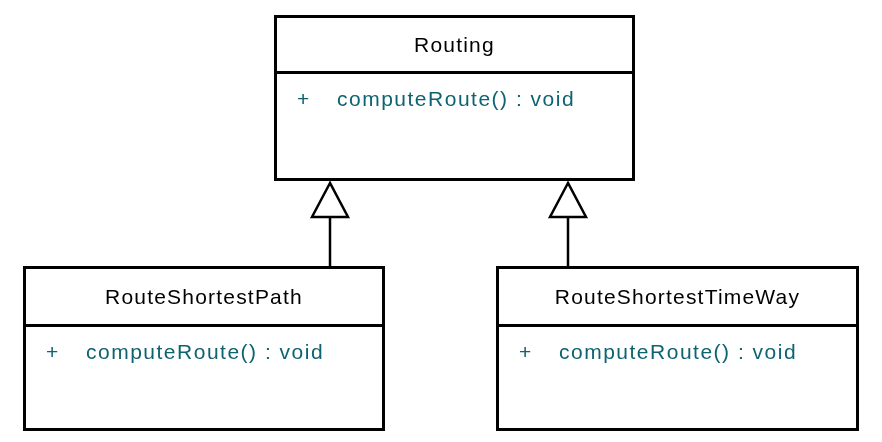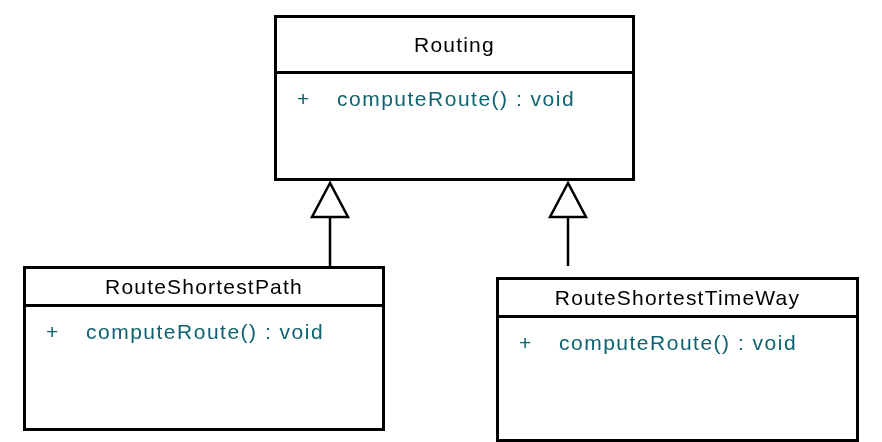--- a/index.html
+++ b/index.html
@@ -20,34 +20,34 @@
     width: 882px; height: 442px;
     background: var(--background);
   }
   .class-box {
     position: absolute;
     background: var(--background);
     border: 3px solid var(--border);
   }
   #box-routing   { left: 274px; top: 15px;  width: 361px; height: 166px; }
   #box-left      { left: 23px;  top: 266px; width: 362px; height: 165px; }
-  #box-right     { left: 496px; top: 266px; width: 363px; height: 165px; margin-top: 11px; }
+  #box-right     { left: 496px; top: 266px; width: 363px; height: 165px; }
   .class-title {
     display: flex;
     align-items: center;
     justify-content: center;
     border-bottom: 3px solid var(--border);
     font-weight: normal;
     font-size: 21px;
     letter-spacing: 1.2px;
     color: var(--class-name-text);
   }
   #box-routing .class-title { height: 56px; }
   #box-left .class-title,
-  #box-right .class-title  { height: 38px; }
+  #box-right .class-title  { height: 58px; }
   .class-methods {
     padding: 13px 0 0 20px;
   }
   .method-row {
     display: flex;
     align-items: baseline;
     font-size: 21px;
     letter-spacing: 1.5px;
     color: var(--method-text);
   }

